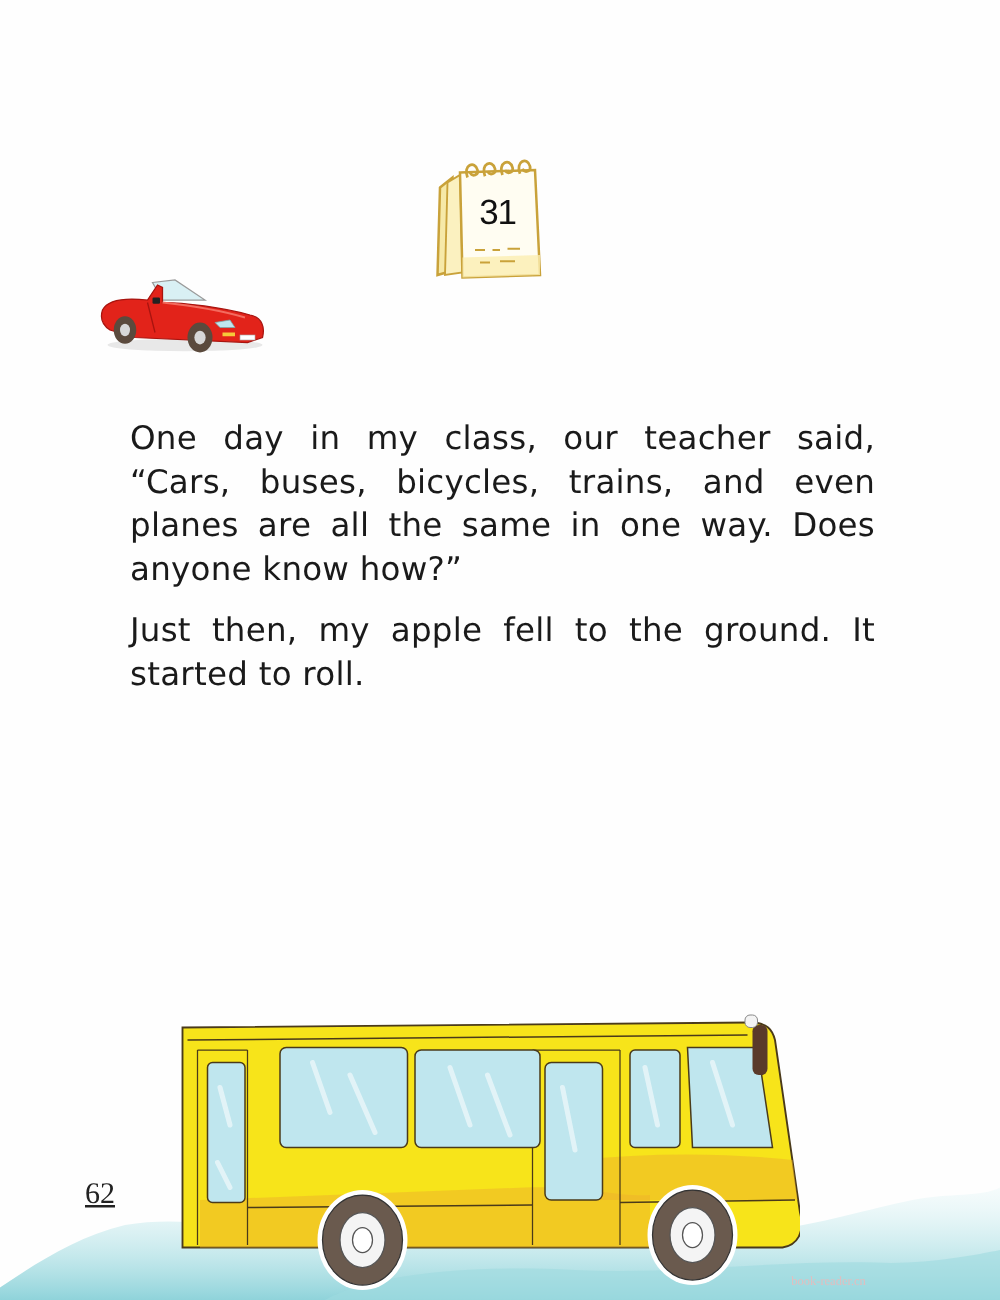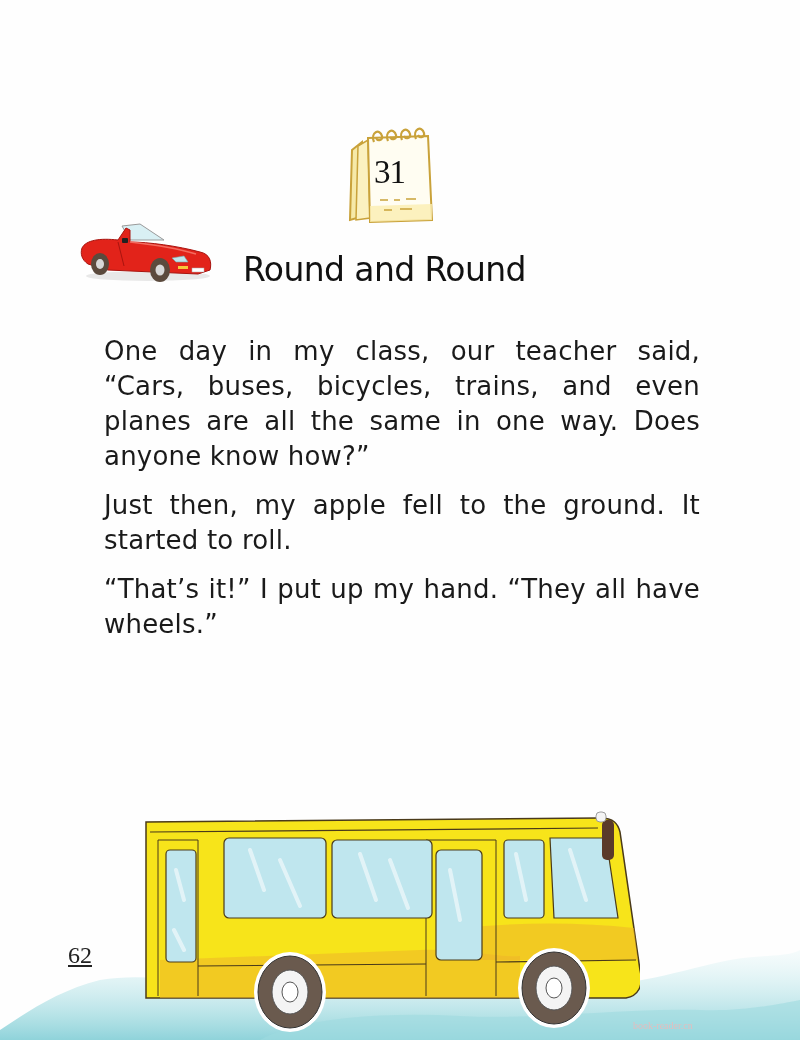--- a/index.html
+++ b/index.html
@@ -8,22 +8,22 @@
       background: #fefefe;
       font-family: "DejaVu Sans", sans-serif;
       color: #1a1a1a;
     }
     .page { position: absolute; inset: 0; }
 
     
     .calendar { position: absolute; left: 340px; top: 120px; width: 100px; height: 110px; }
     .calendar svg { position: absolute; left: 0; top: 0; }
     .calendar-number {
-      position: absolute; left: 34px; top: 34px; width: 48px; 
-      font-family: Liberation Serif, serif; font-size: 33px; color: #111;
+      position: absolute; left: 34px; top: 34px; width: 48px; text-align: center;
+      font-family: Liberation Sans, sans-serif; font-size: 28px; color: #111;
       letter-spacing: -1px;
     }
 
     
     .car { position: absolute; left: 78px; top: 218px; width: 140px; height: 66px; }
 
     
     .story-title {
       position: absolute; left: 243px; top: 250px;
       font-family: "DejaVu Sans", sans-serif; font-size: 33px; font-weight: normal;
@@ -97,26 +97,24 @@
 
       <rect x="44" y="20" width="6" height="5" rx="1" fill="#222"></rect>
 
       <ellipse cx="22" cy="46" rx="9" ry="11" fill="#5b4a3d"></ellipse>
       <ellipse cx="22" cy="46" rx="4" ry="5" fill="#d8d8d8"></ellipse>
       <ellipse cx="82" cy="52" rx="10" ry="12" fill="#5b4a3d"></ellipse>
       <ellipse cx="82" cy="52" rx="4.5" ry="5.5" fill="#d8d8d8"></ellipse>
     </svg>
   </div>
 
-  <h1 class="story-title">Round and Round</h1>
 
   <div class="story-body">
     <p>One day in my class, our teacher said, “Cars, buses, bicycles, trains, and even planes are all the same in one way. Does anyone know how?”</p>
     <p>Just then, my apple fell to the ground. It started to roll.</p>
-    <p>“That’s it!” I put up my hand. “They all have wheels.”</p>
   </div>
 
   <div class="ground">
     <svg width="800" height="140" viewBox="0 0 800 140">
       <defs>
         <linearGradient id="g1" x1="0" y1="0" x2="0" y2="1">
           <stop offset="0" stop-color="#d6f1f3" stop-opacity="0.2"></stop>
           <stop offset="1" stop-color="#8fd3da"></stop>
         </linearGradient>
       </defs>

